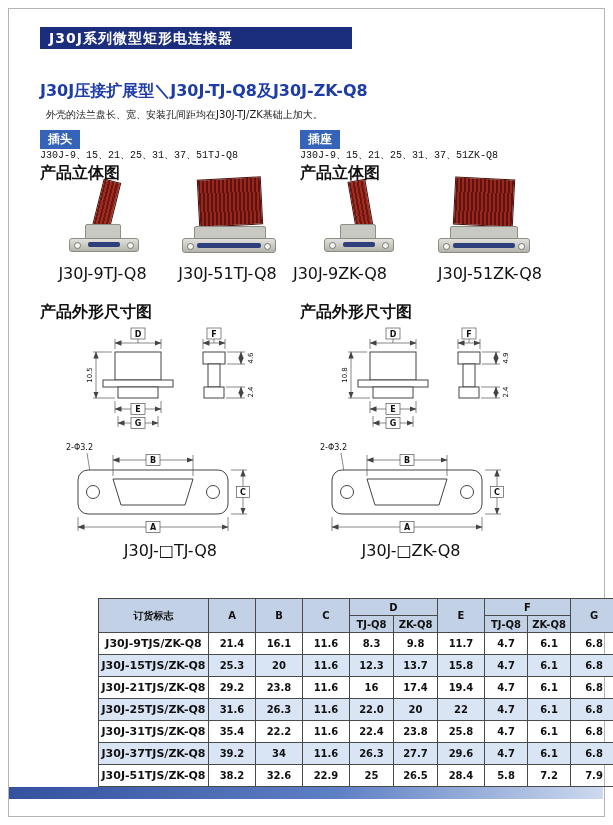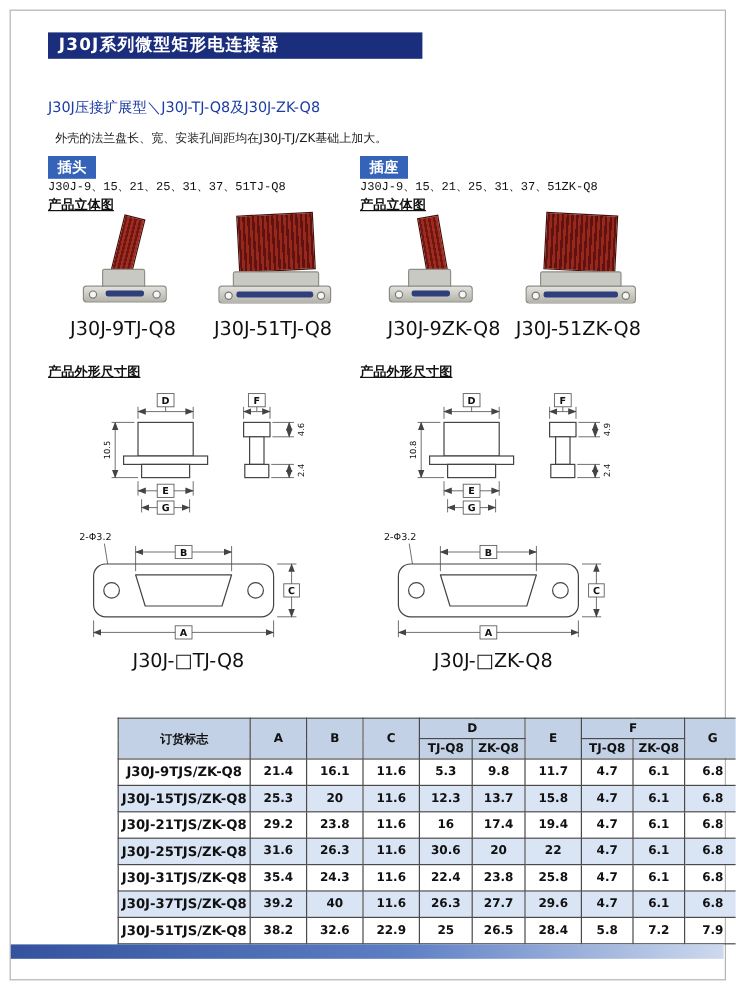--- a/index.html
+++ b/index.html
@@ -1,23 +1,23 @@
 <!DOCTYPE html>
 <html style="--title-bg: #1b2d7d; --accent-blue: #1d3ca6; --badge-bg: #3463b8; --table-header-bg: #c3d1e6; --table-alt-bg: #d9e4f4; --ribbon-red: #8a1c16;"><head>
 <meta charset="utf-8">
 <style>
   html,body{margin:0;padding:0;background:#fff;}
   body{width:613px;height:825px;position:relative;font-family:"DejaVu Sans","Liberation Sans",sans-serif;color:#111;overflow:hidden;}
   .page-border{position:absolute;left:8px;top:8px;width:595px;height:807px;border:1px solid #b3b3b3;}
   .title-bar{position:absolute;left:40px;top:27px;width:312px;height:22px;background:var(--title-bg,#1b2d7d);color:#fff;font-size:14px;font-weight:bold;line-height:22px;padding-left:9px;box-sizing:border-box;letter-spacing:1px;}
-  .subtitle{position:absolute;left:40px;top:81px;color:var(--accent-blue,#1d3ca6);font-size:12px;font-weight:normal;}
+  .subtitle{position:absolute;left:40px;top:81px;color:var(--accent-blue,#1d3ca6);font-size:16px;font-weight:bold;}
   .desc{position:absolute;left:46px;top:108px;font-size:10px;color:#1a1a1a;}
   .badge{position:absolute;background:var(--badge-bg,#3463b8);color:#fff;font-size:12px;font-weight:bold;padding:1px 8px;}
   .models{position:absolute;font-size:10px;color:#111;font-family:Liberation Mono, monospace;}
-  .boldlabel{position:absolute;font-size:11px;font-weight:bold;color:#111;text-decoration:underline;}
+  .boldlabel{position:absolute;font-size:16px;font-weight:bold;color:#111;}
   .caption{position:absolute;font-size:16px;color:#111;text-align:center;}
   .photo{position:absolute;}
   .ribbon-sm{position:absolute;width:16px;height:52px;background:repeating-linear-gradient(90deg,#6f1512 0 2px,#9e2d20 2px 4px);border:1px solid #4d0e08;}
   .ribbon-lg{position:absolute;background:repeating-linear-gradient(90deg,#611210 0 2px,#97281c 2px 4px);border:1px solid #4d0e08;}
   .conn-body{position:absolute;background:#c9c9c3;border:1px solid #8f8f88;border-radius:2px;}
   .flange{position:absolute;background:linear-gradient(#e2e1db,#b5b4ac);border:1px solid #8c8c84;border-radius:3px;}
   .hole-dot{position:absolute;width:5px;height:5px;border-radius:50%;background:#f5f5f2;border:1px solid #777;}
   .slot{position:absolute;background:#2e3f7c;border-radius:2px;}
   .drawing{position:absolute;}
   .lblbox{fill:#fff;stroke:#555;stroke-width:0.7;}
@@ -75,32 +75,32 @@
 
 <div class="photo" style="left:312px;top:180px;width:95px;height:80px;">
   <div class="ribbon-sm" style="left:40px;top:0;transform:rotate(-10deg);"></div>
   <div class="conn-body" style="left:28px;top:44px;width:34px;height:16px;"></div>
   <div class="flange" style="left:12px;top:58px;width:68px;height:12px;">
     <div class="hole-dot" style="left:4px;top:3px;"></div>
     <div class="hole-dot" style="right:4px;top:3px;"></div>
     <div class="slot" style="left:18px;top:3px;width:32px;height:5px;"></div>
   </div>
 </div>
-<div class="caption" style="left:310px;top:264px;width:120px;">J30J-9ZK-Q8</div>
+<div class="caption" style="left:280px;top:264px;width:120px;">J30J-9ZK-Q8</div>
 
 <div class="photo" style="left:430px;top:176px;width:105px;height:86px;">
   <div class="ribbon-lg" style="left:24px;top:2px;width:58px;height:46px;transform:rotate(3deg);"></div>
   <div class="conn-body" style="left:20px;top:50px;width:66px;height:12px;"></div>
   <div class="flange" style="left:8px;top:62px;width:90px;height:13px;">
     <div class="hole-dot" style="left:4px;top:4px;"></div>
     <div class="hole-dot" style="right:4px;top:4px;"></div>
     <div class="slot" style="left:14px;top:4px;width:62px;height:5px;"></div>
   </div>
 </div>
-<div class="caption" style="left:422px;top:264px;width:120px;">J30J-51ZK-Q8</div>
+<div class="caption" style="left:422px;top:264px;width:120px;text-align:right;">J30J-51ZK-Q8</div>
 
 <div class="boldlabel" style="left:40px;top:302px;">产品外形尺寸图</div>
 <div class="boldlabel" style="left:300px;top:302px;">产品外形尺寸图</div>
 
 <svg class="drawing" style="left:85px;top:326px;" width="185" height="108" viewBox="0 0 185 108">
   <defs>
       <marker id="arwP" markerWidth="8" markerHeight="8" refX="6.5" refY="3.5" orient="auto-start-reverse" markerUnits="userSpaceOnUse">
         <path d="M0,0.8 L7,3.5 L0,6.2 Z" fill="#444"></path>
       </marker>
     </defs>
@@ -233,21 +233,21 @@
   </g>
   <g>
     <rect class="lblbox" x="88" y="14.5" width="14" height="11"></rect>
     <text class="dt" x="95" y="23">B</text>
     <rect class="lblbox" x="88" y="81.5" width="14" height="11"></rect>
     <text class="dt" x="95" y="90">A</text>
     <rect class="lblbox" x="178.5" y="46.5" width="13" height="11"></rect>
     <text class="dt" x="185" y="55">C</text>
   </g>
 </svg>
-<div class="caption" style="left:97px;top:541px;width:120px;">J30J-□TJ-Q8</div>
+<div class="caption" style="left:97px;top:541px;width:120px;text-align:right;">J30J-□TJ-Q8</div>
 
 <svg class="drawing" style="left:312px;top:440px;" width="195" height="97" viewBox="0 0 195 97">
   <defs>
       <marker id="arwSF" markerWidth="8" markerHeight="8" refX="6.5" refY="3.5" orient="auto-start-reverse" markerUnits="userSpaceOnUse">
         <path d="M0,0.8 L7,3.5 L0,6.2 Z" fill="#444"></path>
       </marker>
     </defs>
   <text class="dts" x="8" y="10">2-Φ3.2</text>
   <line x1="29" y1="13" x2="34" y2="44" stroke="#555" stroke-width="0.7"></line>
   <g stroke="#444" fill="#fff" stroke-width="1">
@@ -308,21 +308,21 @@
       <th>TJ-Q8</th>
       <th>ZK-Q8</th>
     </tr>
   </thead>
   <tbody>
       <tr>
         <td>J30J-9TJS/ZK-Q8</td>
         <td>21.4</td>
         <td>16.1</td>
         <td>11.6</td>
-        <td>5.3</td>
+        <td>8.3</td>
         <td>9.8</td>
         <td>11.7</td>
         <td>4.7</td>
         <td>6.1</td>
         <td>6.8</td>
       </tr>
       <tr>
         <td>J30J-15TJS/ZK-Q8</td>
         <td>25.3</td>
         <td>20</td>
@@ -344,43 +344,43 @@
         <td>19.4</td>
         <td>4.7</td>
         <td>6.1</td>
         <td>6.8</td>
       </tr>
       <tr>
         <td>J30J-25TJS/ZK-Q8</td>
         <td>31.6</td>
         <td>26.3</td>
         <td>11.6</td>
-        <td>30.6</td>
+        <td>22.0</td>
         <td>20</td>
         <td>22</td>
         <td>4.7</td>
         <td>6.1</td>
         <td>6.8</td>
       </tr>
       <tr>
         <td>J30J-31TJS/ZK-Q8</td>
         <td>35.4</td>
-        <td>24.3</td>
+        <td>22.2</td>
         <td>11.6</td>
         <td>22.4</td>
         <td>23.8</td>
         <td>25.8</td>
         <td>4.7</td>
         <td>6.1</td>
         <td>6.8</td>
       </tr>
       <tr>
         <td>J30J-37TJS/ZK-Q8</td>
         <td>39.2</td>
-        <td>40</td>
+        <td>34</td>
         <td>11.6</td>
         <td>26.3</td>
         <td>27.7</td>
         <td>29.6</td>
         <td>4.7</td>
         <td>6.1</td>
         <td>6.8</td>
       </tr>
       <tr>
         <td>J30J-51TJS/ZK-Q8</td>

